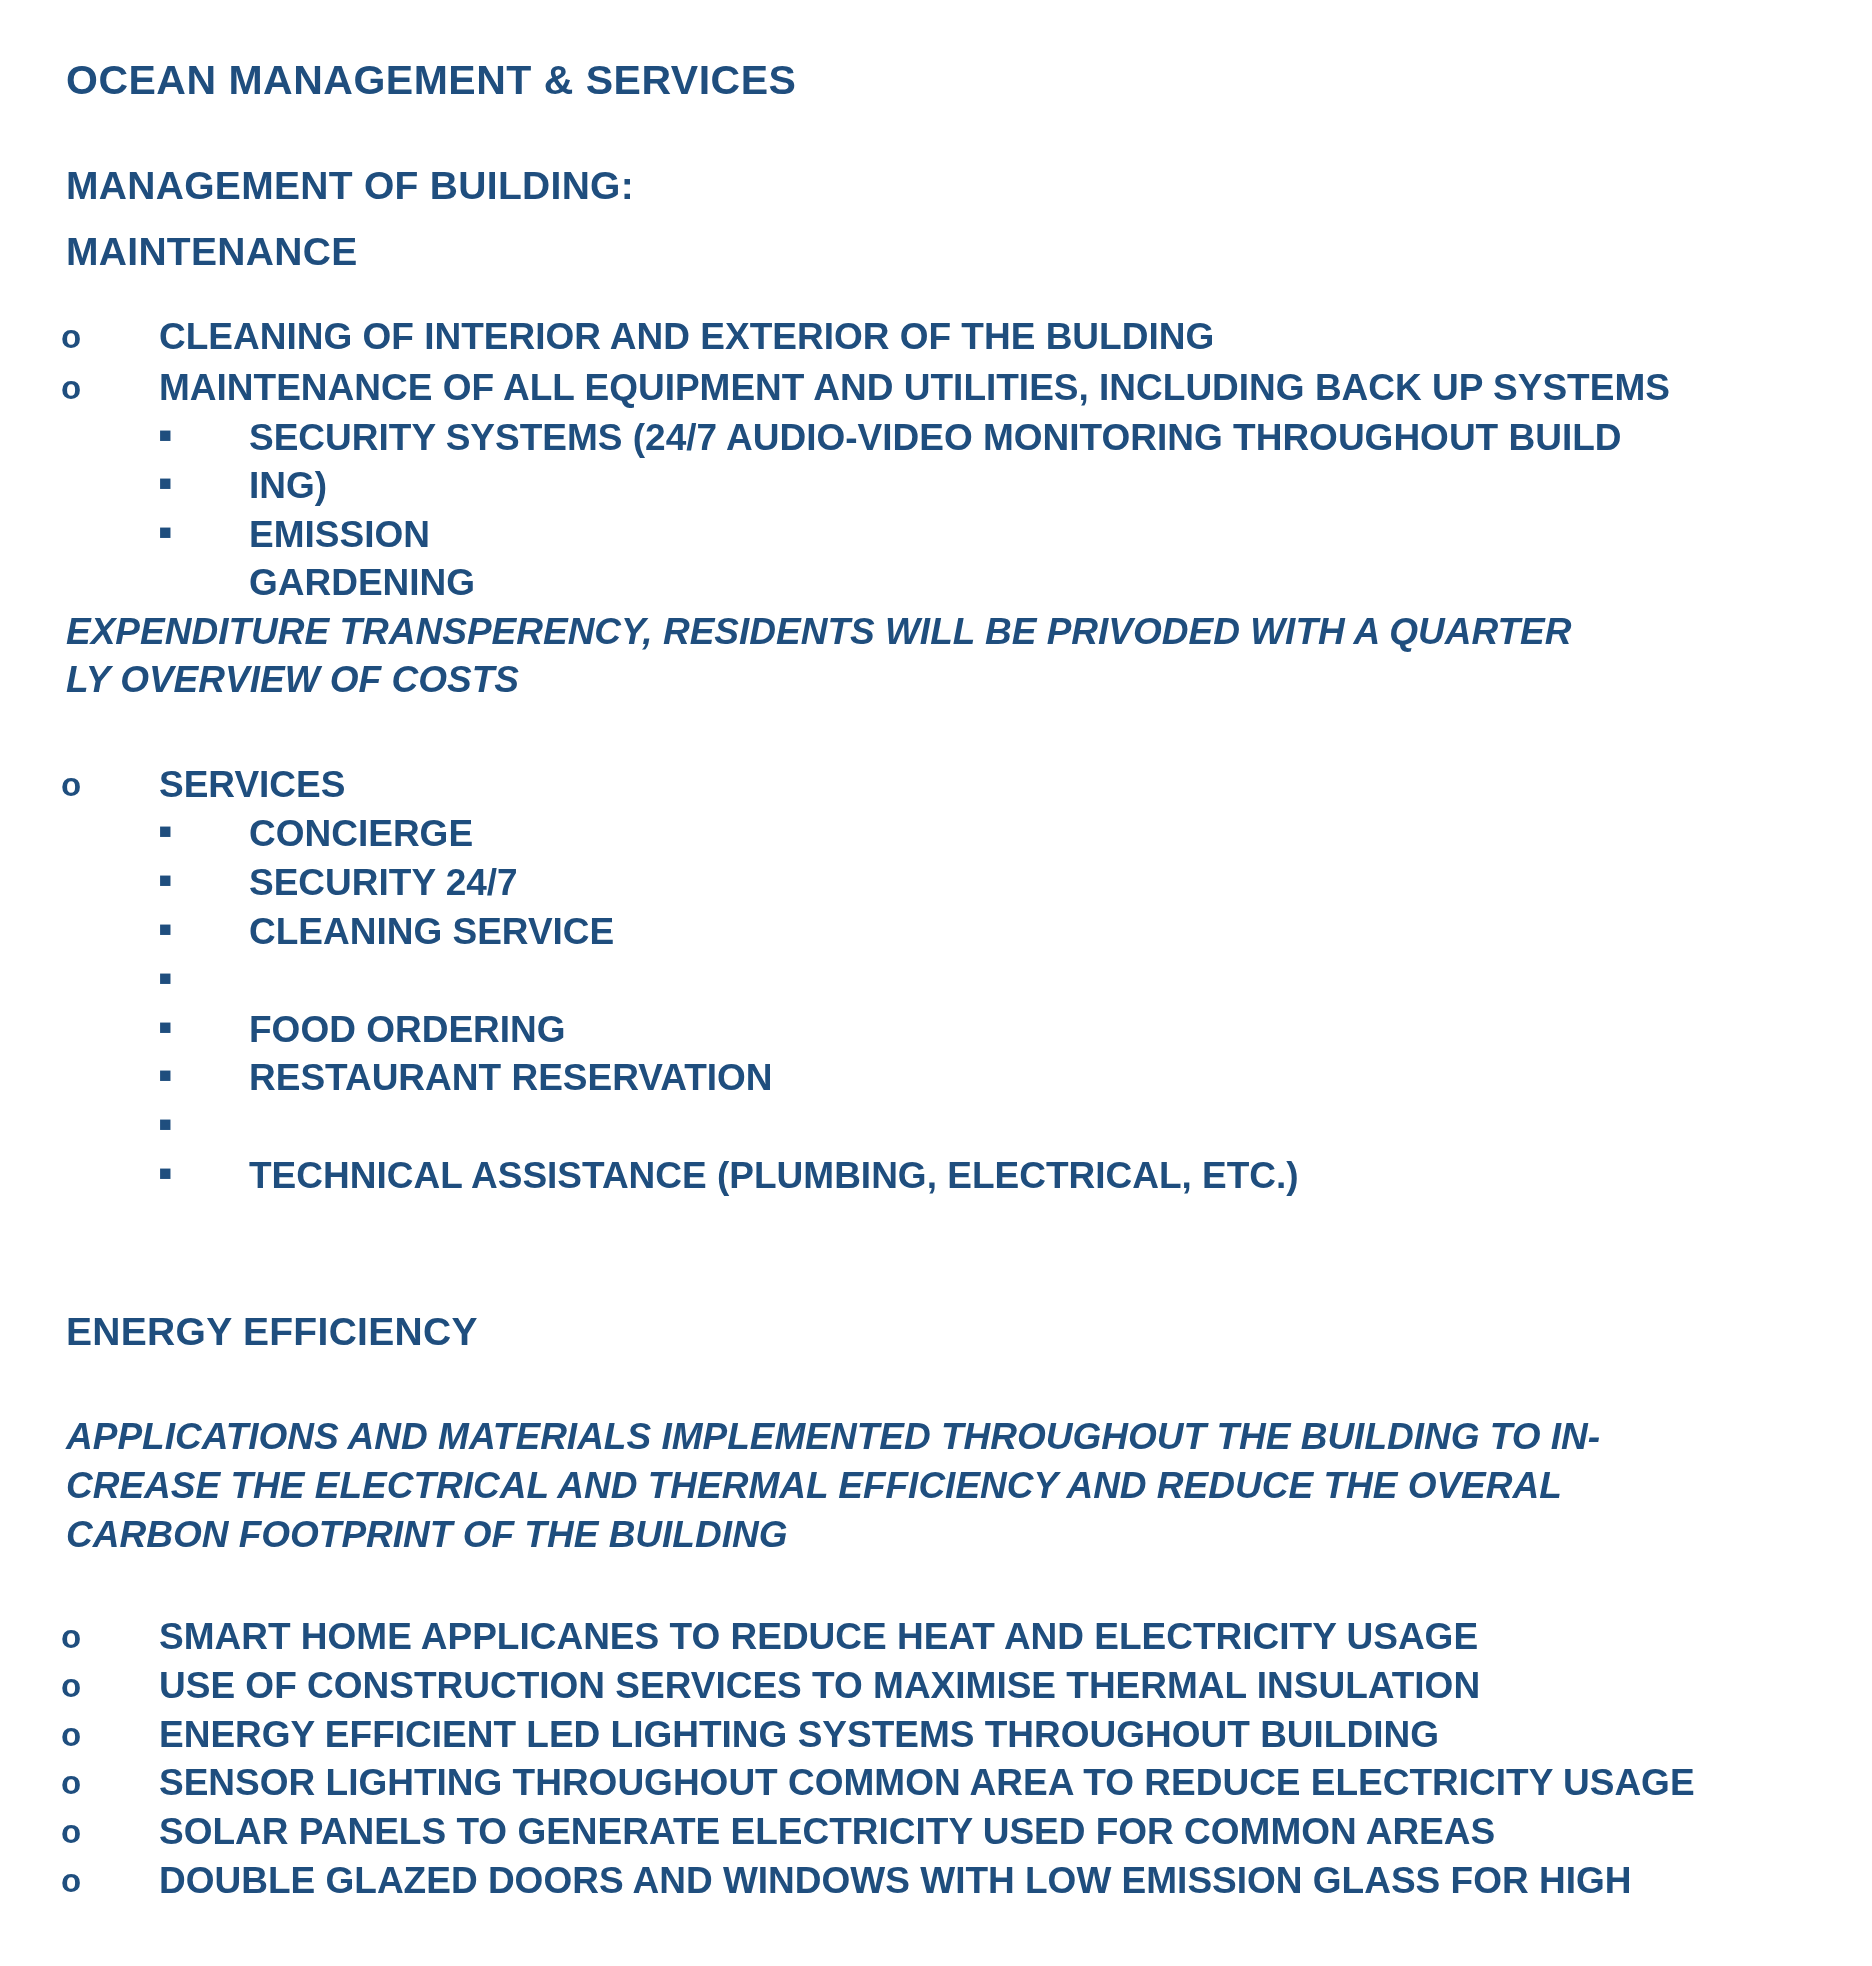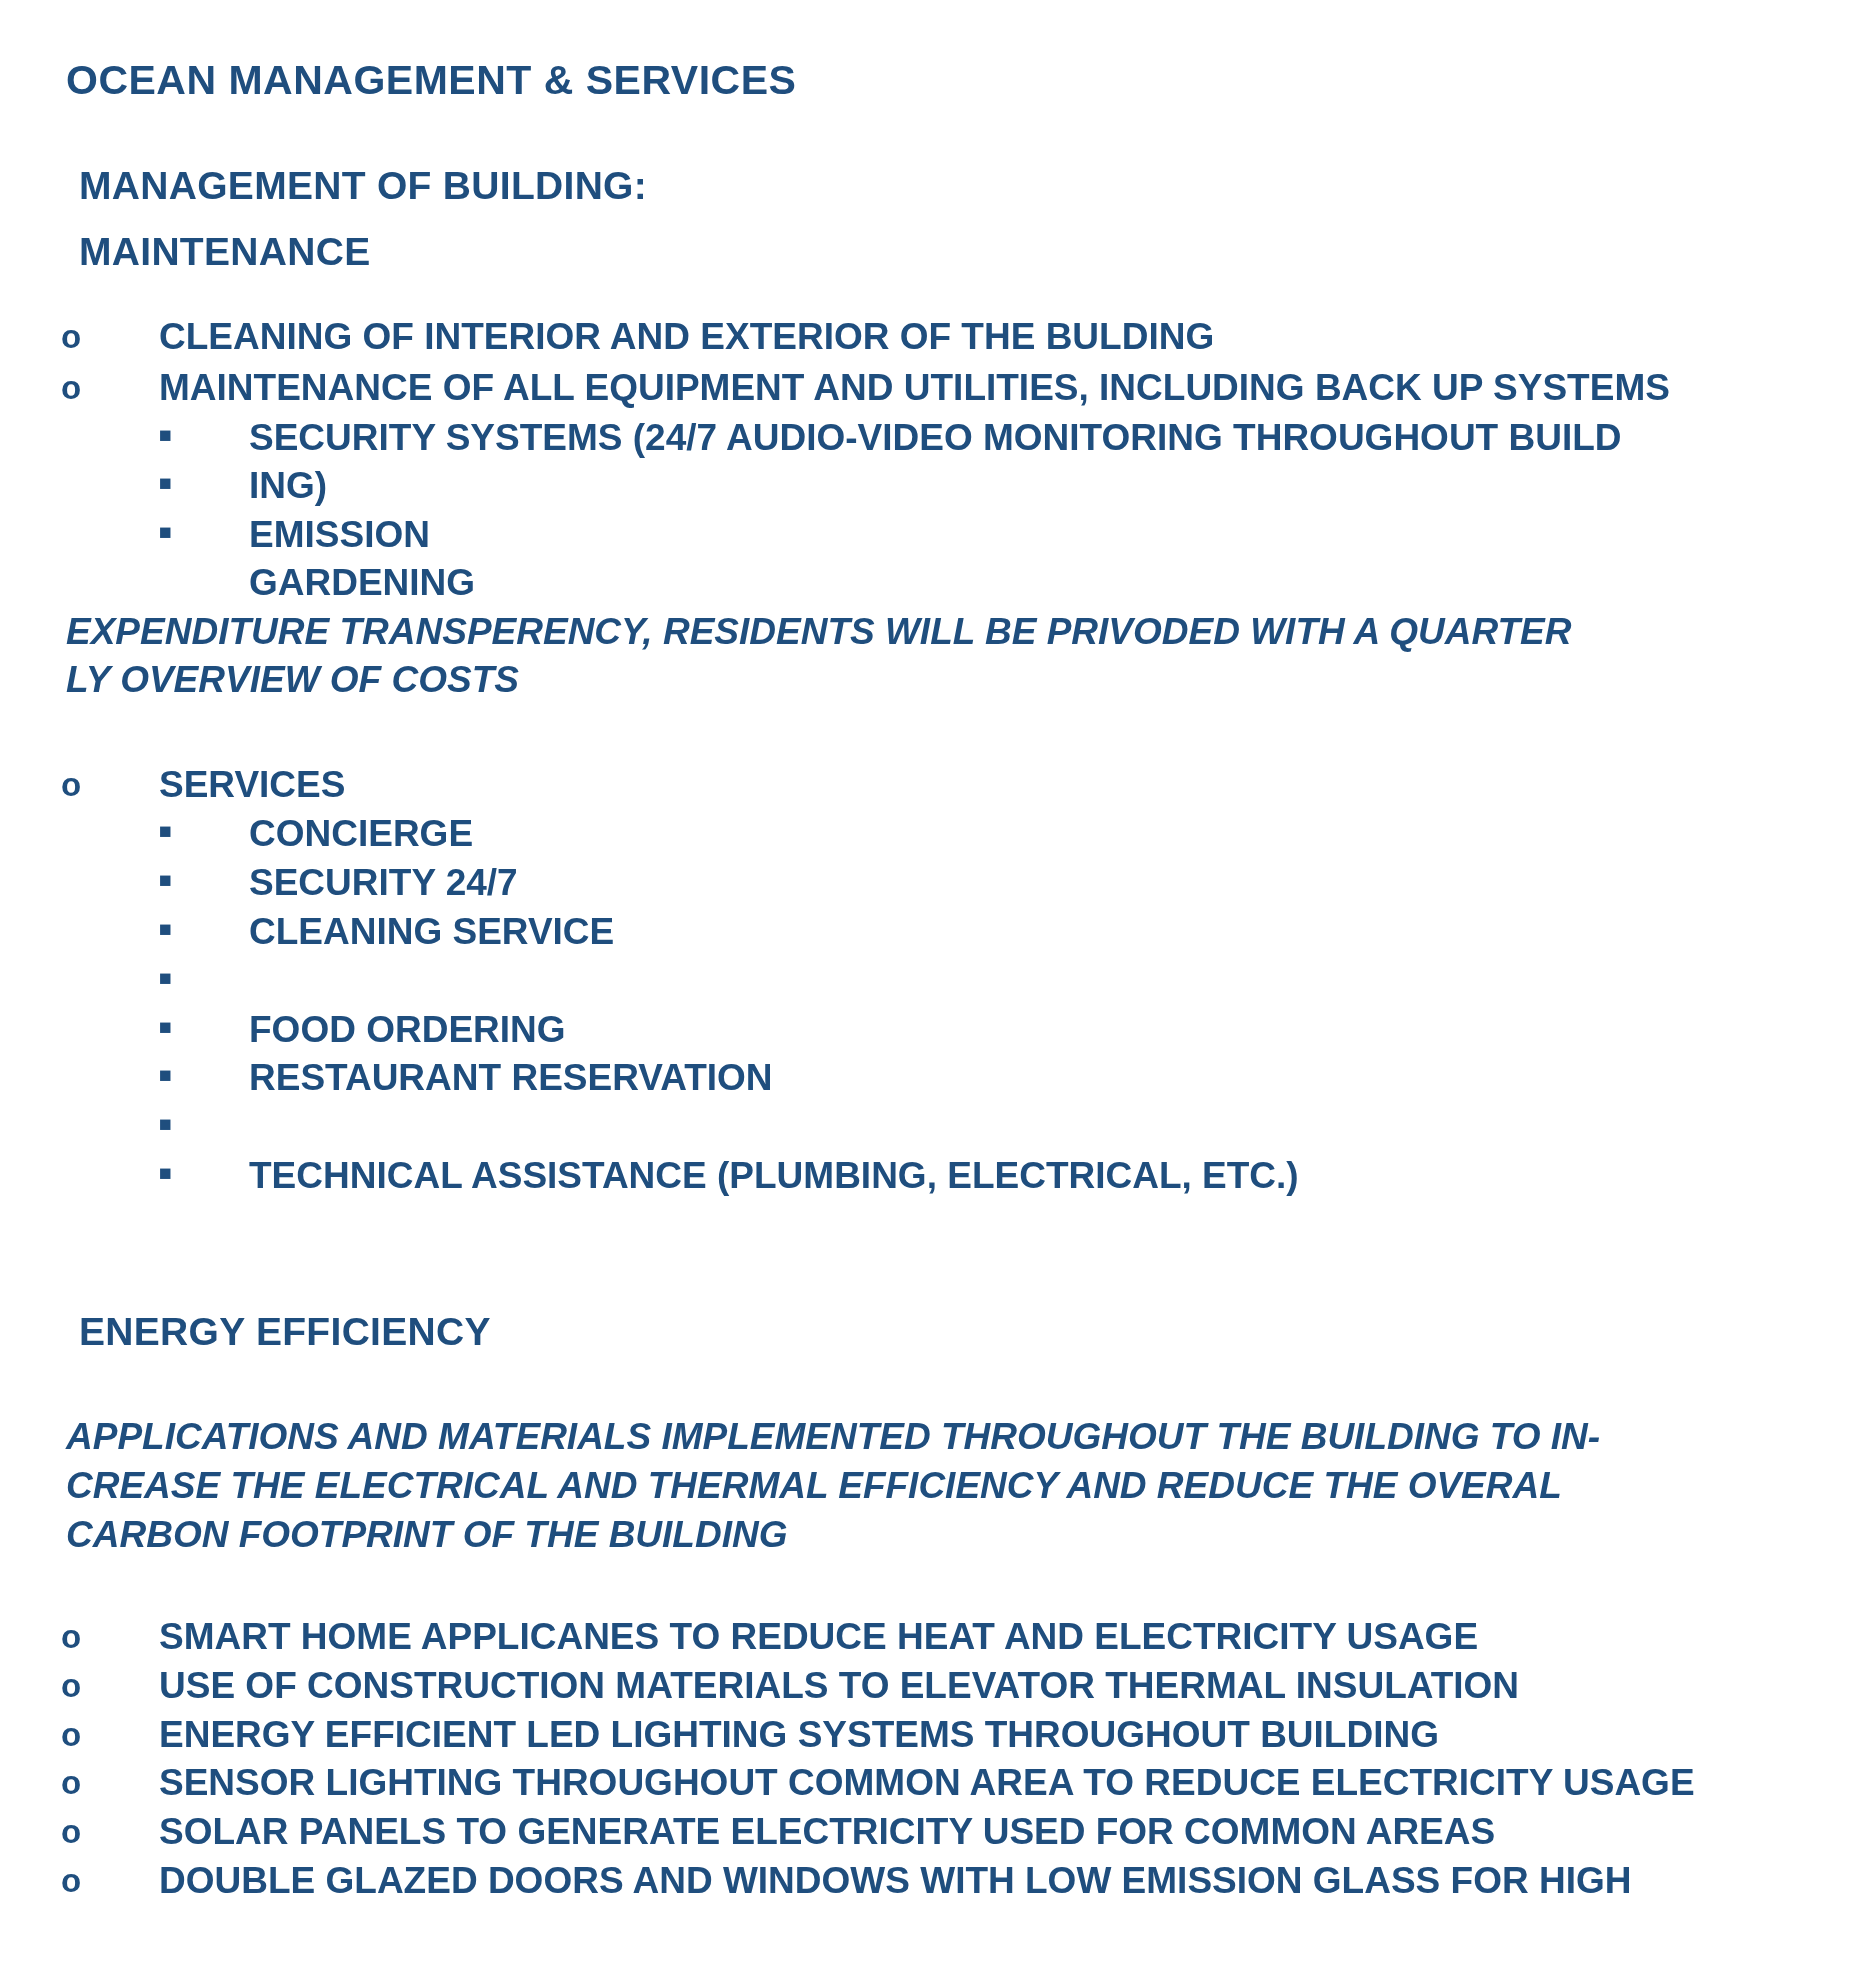--- a/index.html
+++ b/index.html
@@ -18,21 +18,21 @@
     width:100%;
     height:49px;
     line-height:49px;
     white-space:nowrap;
   }
   .title-text{
     position:absolute;left:66px;
     font-size:41px;font-weight:700;letter-spacing:0.5px;
   }
   .heading-text{
-    position:absolute;left:79px;
+    position:absolute;left:66px;
     font-size:39px;font-weight:700;letter-spacing:0.3px;
   }
   .para-text{
     position:absolute;left:66px;
     font-size:37px;font-weight:700;font-style:italic;
   }
   .l1-text{position:absolute;left:159px;font-size:37px;font-weight:700;}
   .l2-text{position:absolute;left:249px;font-size:37px;font-weight:700;}
   .bullet1{
     position:absolute;left:61px;
@@ -139,21 +139,21 @@
   <div class="row" style="top:1510px">
     <span class="para-text">CARBON FOOTPRINT OF THE BUILDING</span>
   </div>
 
   <div class="row" style="top:1612px">
     <span class="bullet1">o</span>
     <span class="l1-text">SMART HOME APPLICANES TO REDUCE HEAT AND ELECTRICITY USAGE</span>
   </div>
   <div class="row" style="top:1661px">
     <span class="bullet1">o</span>
-    <span class="l1-text">USE OF CONSTRUCTION MATERIALS TO ELEVATOR THERMAL INSULATION</span>
+    <span class="l1-text">USE OF CONSTRUCTION SERVICES TO MAXIMISE THERMAL INSULATION</span>
   </div>
   <div class="row" style="top:1710px">
     <span class="bullet1">o</span>
     <span class="l1-text">ENERGY EFFICIENT LED LIGHTING SYSTEMS THROUGHOUT BUILDING</span>
   </div>
   <div class="row" style="top:1758px">
     <span class="bullet1">o</span>
     <span class="l1-text">SENSOR LIGHTING THROUGHOUT COMMON AREA TO REDUCE ELECTRICITY USAGE</span>
   </div>
   <div class="row" style="top:1807px">

